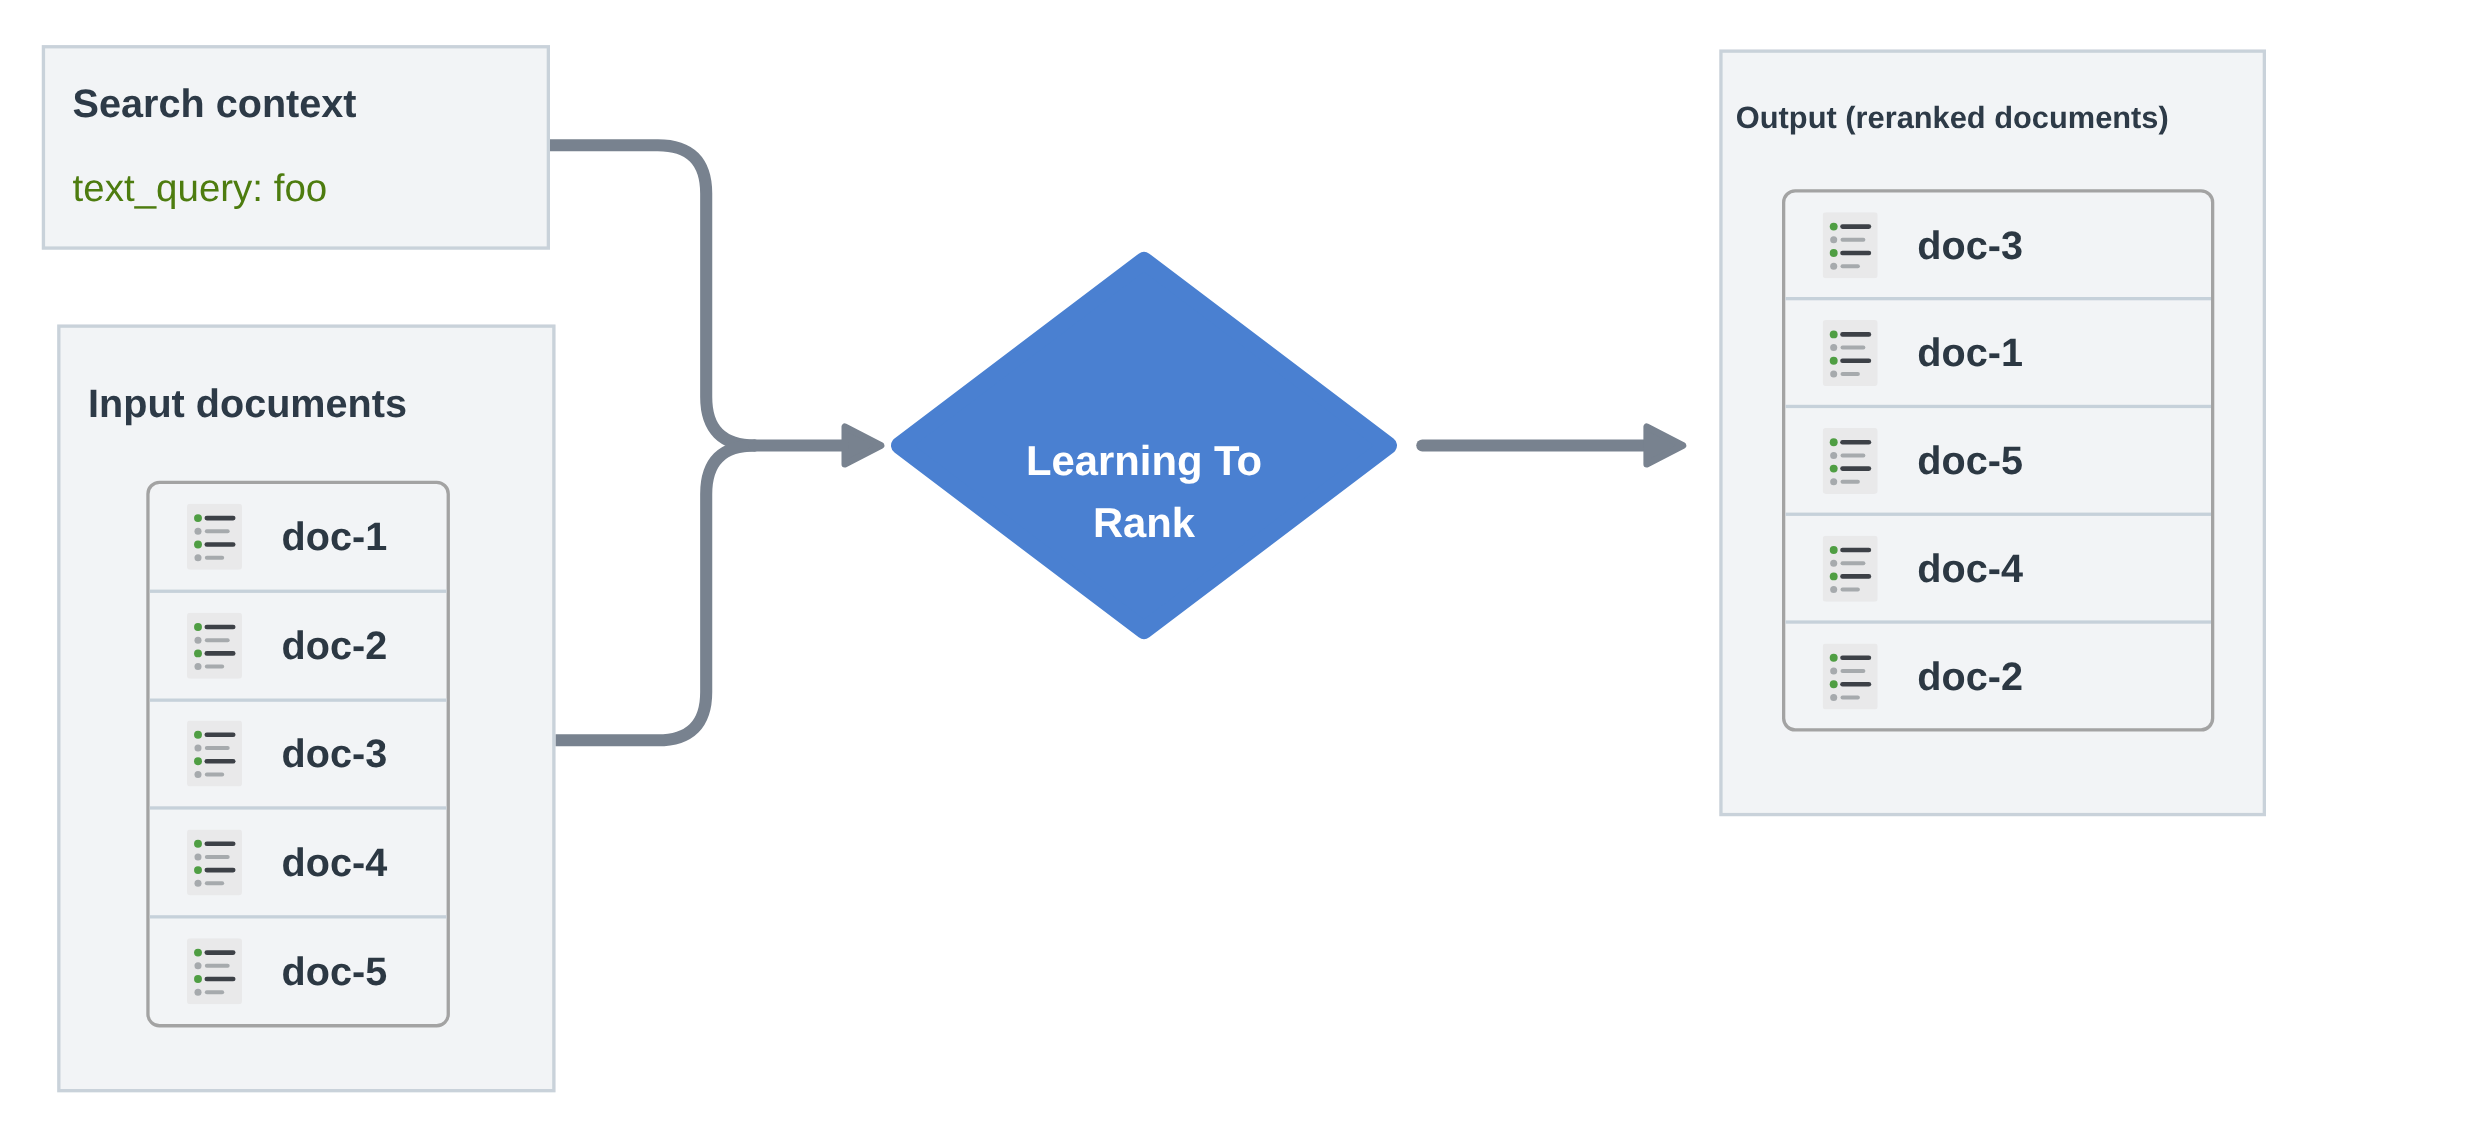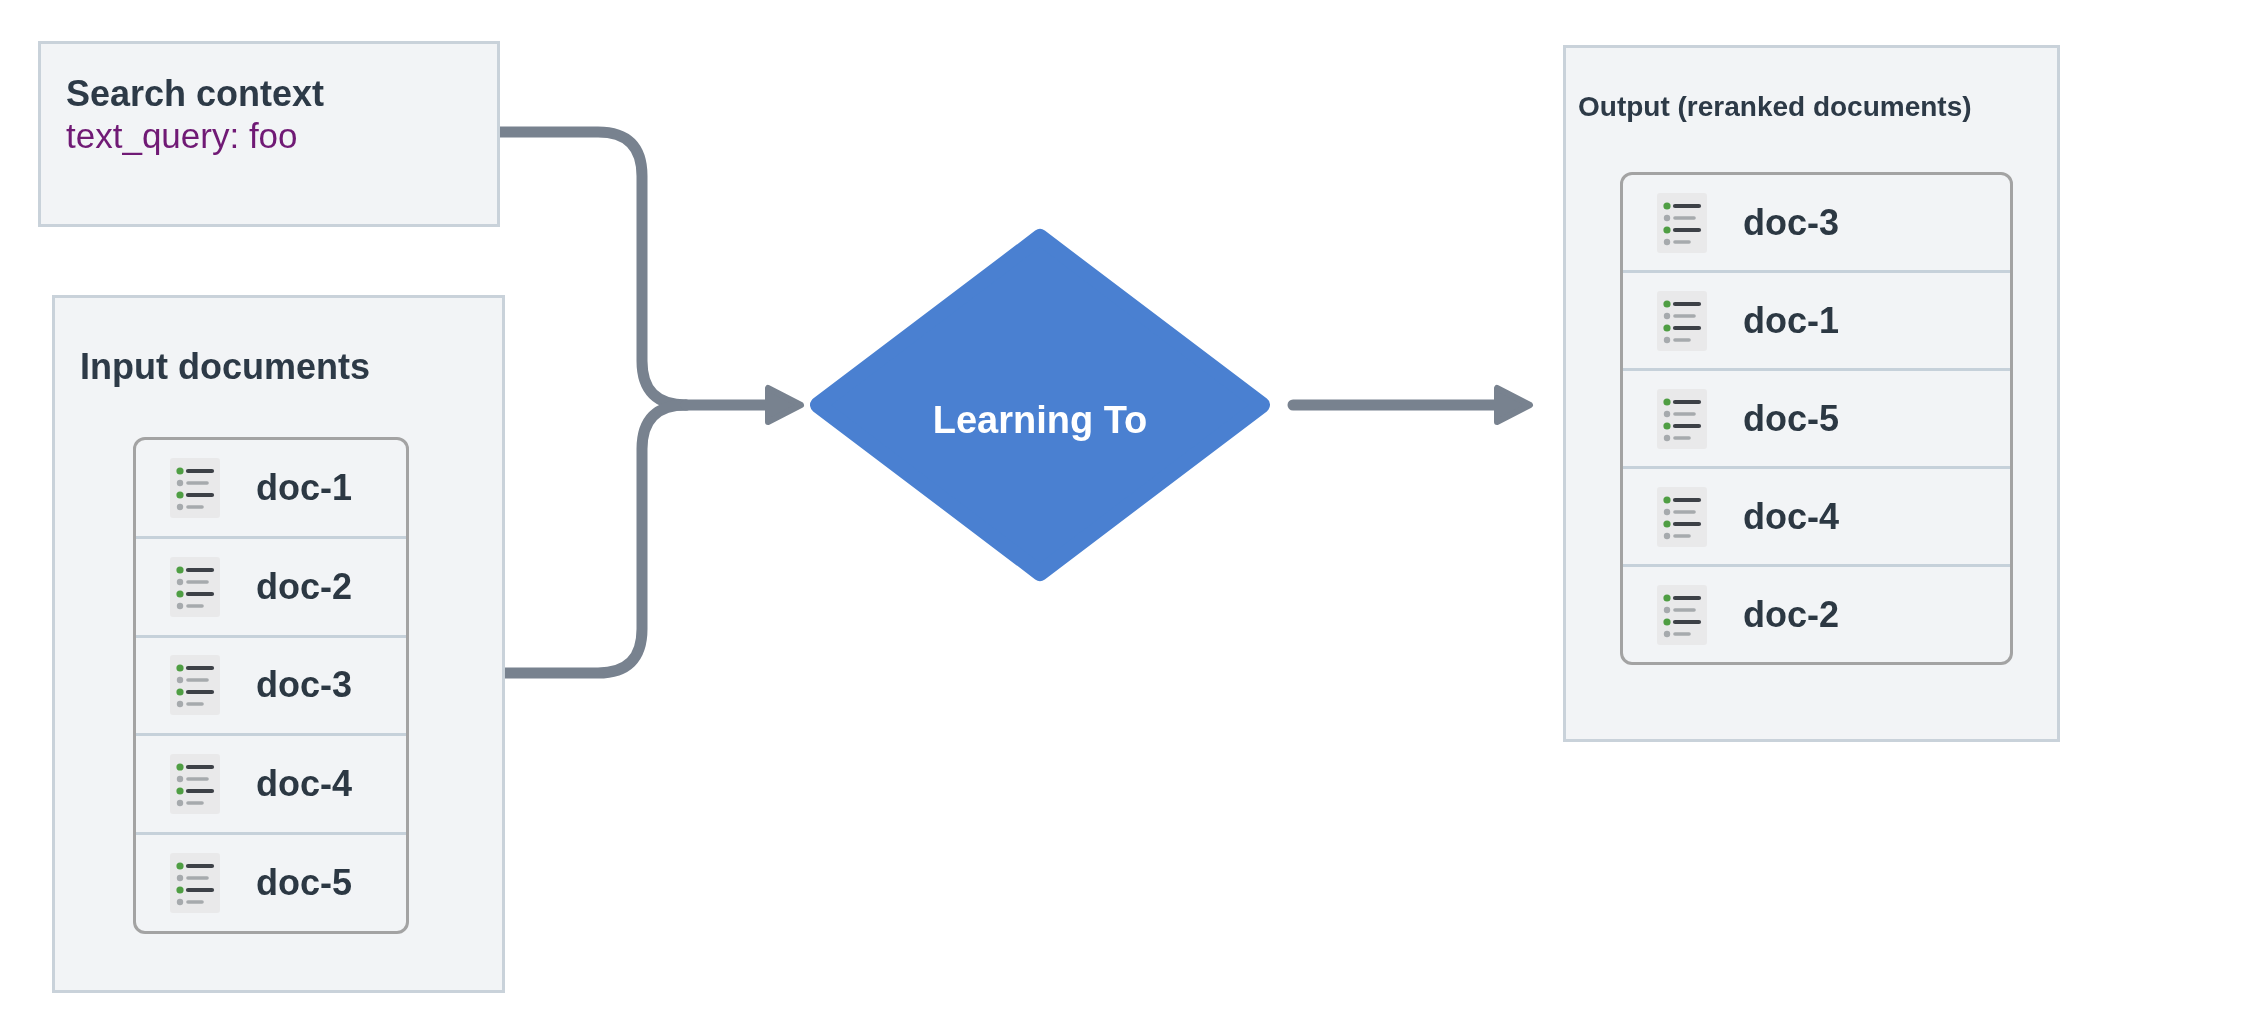--- a/index.html
+++ b/index.html
@@ -29,21 +29,22 @@
     box-sizing: border-box;
   }
   .box h2 {
     margin: 0;
     color: #2d3a47;
     font-weight: bold;
   }
   .search-box { left: 38px; top: 41px; width: 462px; height: 186px; padding: 28px 0 0 25px; }
   .search-box h2 { font-size: 36px; line-height: 44px; }
   .query-text {
-    color: #701a75;
+    margin-top: 36px;
+    color: #4d7c0f;
     font-size: 35px;
     font-weight: normal;
   }
   .input-box { left: 52px; top: 295px; width: 453px; height: 698px; padding: 47px 0 0 25px; }
   .input-box h2 { font-size: 36px; line-height: 44px; }
   .output-box { left: 1563px; top: 45px; width: 497px; height: 697px; padding: 38px 0 0 12px; }
   .output-box h2 { font-size: 28px; line-height: 42px; }
 
   .doc-list {
     list-style: none;
@@ -197,20 +198,21 @@
           <span class="doc-label">doc-5</span>
         </li>
       </ul>
   </section>
 
   <svg class="diamond-svg" viewBox="0 0 2256 1034">
     <path d="M 818 405 L 1040 237 L 1262 405 L 1040 573 Z" fill="#4a80d1" stroke="#4a80d1" stroke-width="16" stroke-linejoin="round"></path>
   </svg>
   <div class="diamond-label">
     <span>Learning To</span>
+    <span>Rank</span>
   </div>
 
   <section class="box output-box">
     <h2>Output (reranked documents)</h2>
     <ul class="doc-list output-list">
 
         <li class="doc-row">
           <svg class="doc-icon" viewBox="0 0 50 60">
             <rect x="0" y="0" width="50" height="60" rx="3" fill="#e9e9ea"></rect>
             <circle cx="10" cy="13" r="3.6" fill="#4f9e43"></circle>

